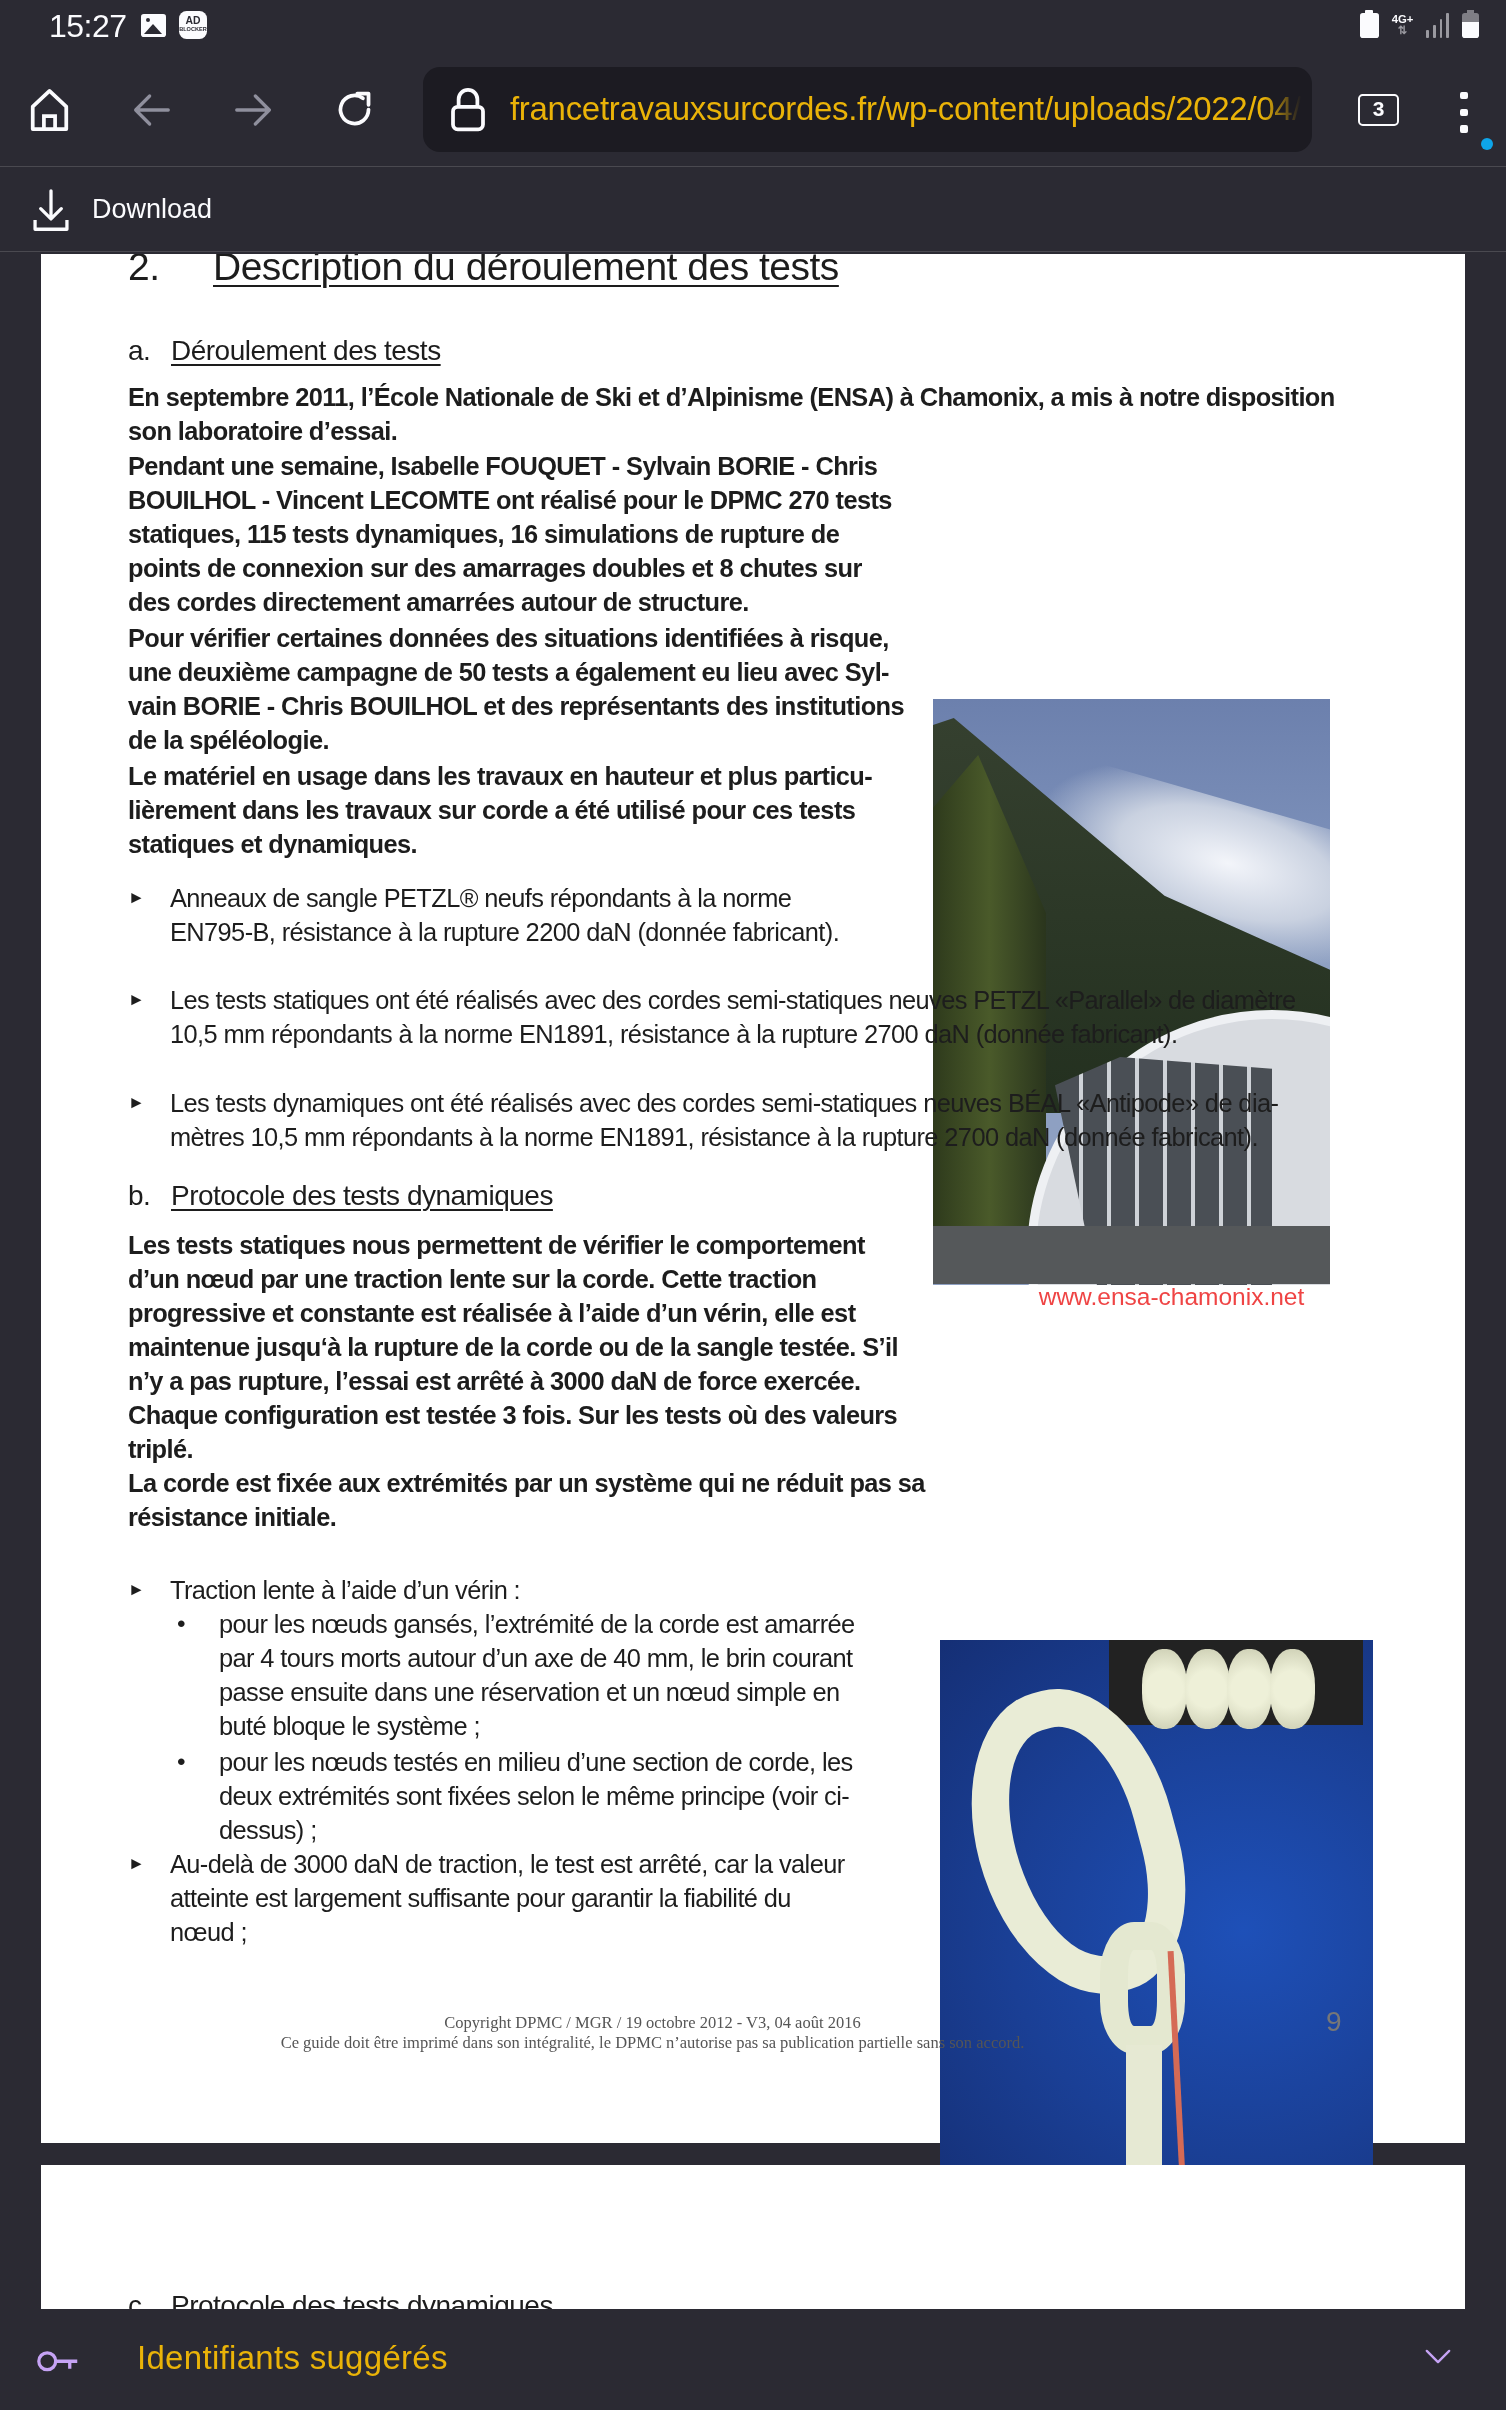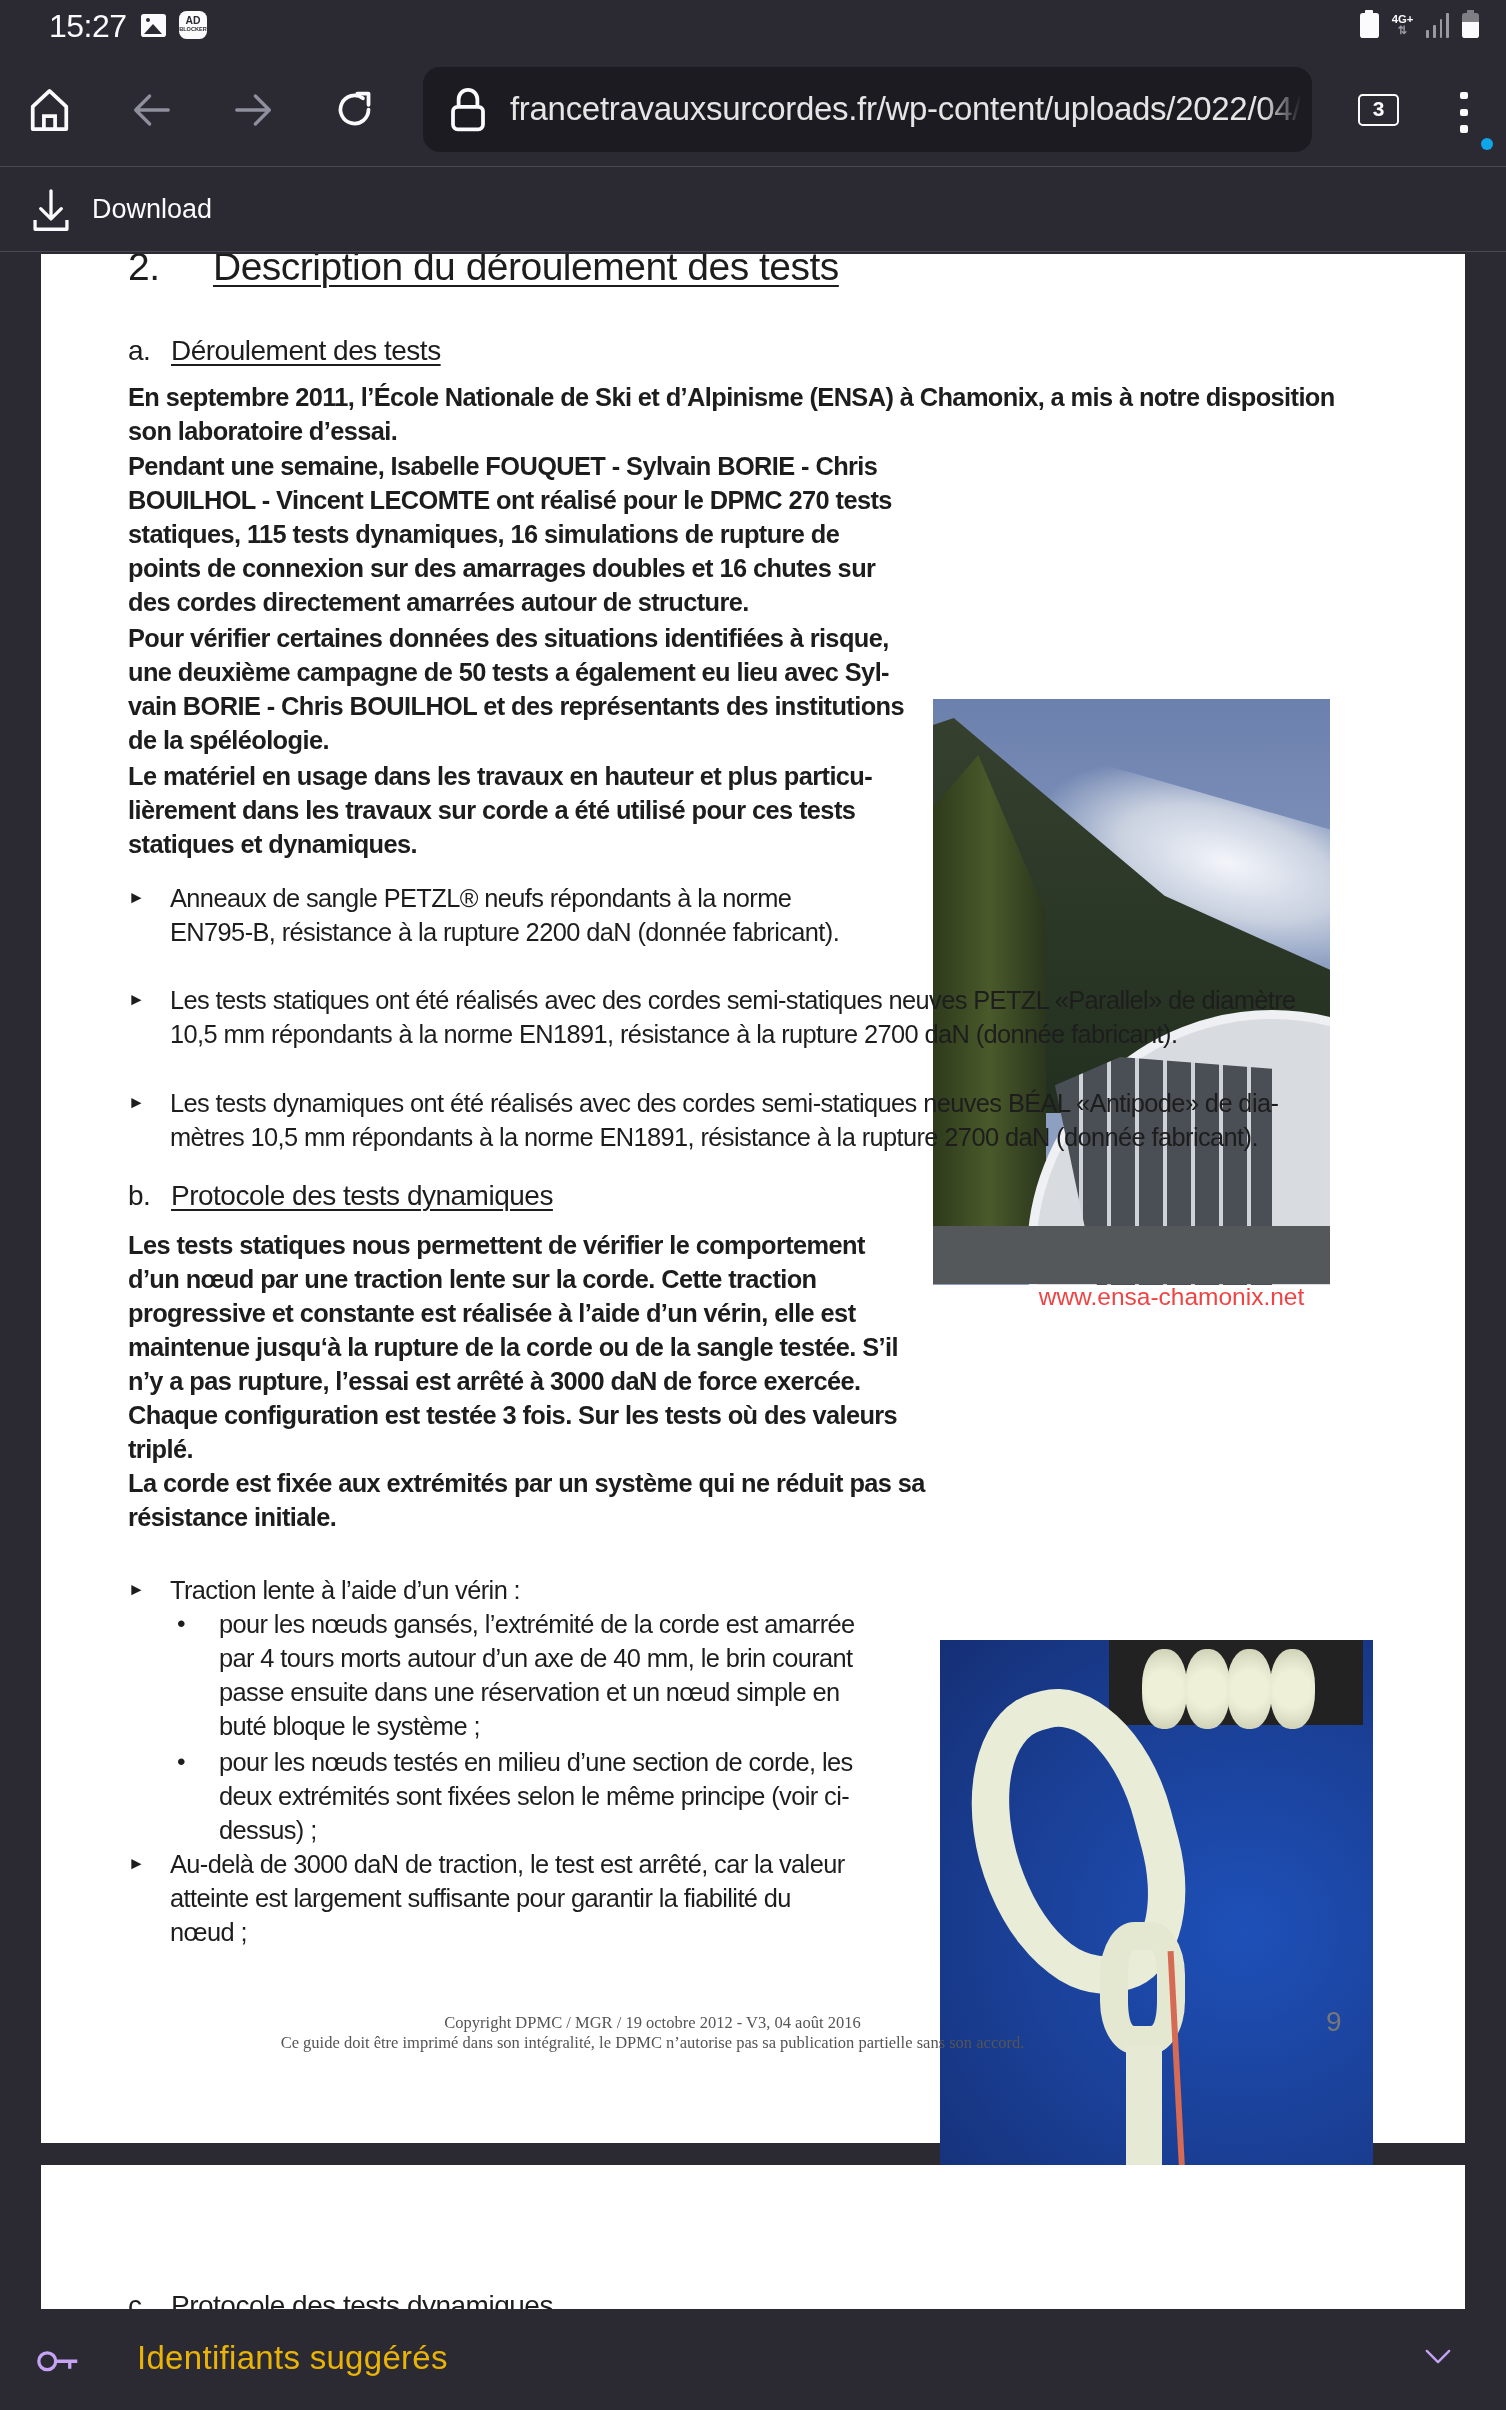--- a/index.html
+++ b/index.html
@@ -22,21 +22,21 @@
   .sb-signal { display: flex; align-items: flex-end; gap: 3.8px; height: 24.5px; }
   .sb-signal i { display: block; width: 2.8px; background: #9a99a0; border-radius: 0.9px; }
   .sb-battery { width: 17px; height: 25.4px; border-radius: 2.8px; background: linear-gradient(#7f7e85 0 35%, #fbfbfe 35%); position: relative; }
   .sb-battery::before { content: ""; position: absolute; left: 4.7px; top: -2.8px; width: 7.5px; height: 3.8px; background: #7f7e85; }
 
   
   .toolbar { position: absolute; left: 0; top: 56px; width: 1507px; height: 111px; background: #2b2a33; border-bottom: 1.9px solid #4a4950; }
   .tb-btn { position: absolute; top: 26px; width: 47px; height: 55px; display: flex; align-items: center; justify-content: center; }
   .urlbar { position: absolute; left: 423px; top: 11.3px; width: 889px; height: 85px; background: #1c1b22; border-radius: 17px; }
   .url-lock { position: absolute; left: 26px; top: 21px; }
-  .url-text { position: absolute; left: 87px; top: 22.6px; font-size: 33px; color: #e5e5e5; white-space: nowrap; overflow: hidden; width: 791px; letter-spacing: -0.3px; }
+  .url-text { position: absolute; left: 87px; top: 22.6px; font-size: 33px; color: #eab308; white-space: nowrap; overflow: hidden; width: 791px; letter-spacing: -0.3px; }
   .url-text::after { content: ""; position: absolute; right: 0; top: 0; width: 38px; height: 100%; background: linear-gradient(to right, rgba(28,27,34,0), #1c1b22); }
   .tabs-btn { position: absolute; left: 1358px; top: 38px; width: 41px; height: 32px; border: 2.8px solid #fbfbfe; border-radius: 4.7px; color: #fbfbfe; font-weight: bold; font-size: 21px; text-align: center; line-height: 26px; }
   .menu-btn { position: absolute; left: 1450px; top: 28px; width: 28px; height: 56px; }
   .menu-btn i { position: absolute; left: 10.4px; width: 7.5px; height: 7.5px; background: #fbfbfe; border-radius: 1.9px; }
   .menu-dot { position: absolute; left: 1481px; top: 82px; width: 12.2px; height: 12.2px; background: #0ea5e9; border-radius: 50%; }
 
   
   .dlbar { position: absolute; left: 0; top: 169px; width: 1507px; height: 83px; background: #2b2a33; border-bottom: 1.9px solid #4a4950; }
   .dl-icon { position: absolute; left: 32px; top: 19px; }
   .dl-label { position: absolute; left: 92px; top: 25.4px; font-size: 27px; color: #fbfbfe; }
@@ -160,21 +160,21 @@
 
     <div class="doc-text" style="left:87px; top:154px; width:1290px;">
       <div>En septembre 2011, l’École Nationale de Ski et d’Alpinisme (ENSA)  à Chamonix, a mis à notre disposition</div>
       <div>son laboratoire d’essai.</div>
     </div>
 
     <div class="doc-text" style="left:87px; top:223px; width:800px;">
       <div>Pendant une semaine, Isabelle FOUQUET - Sylvain BORIE - Chris</div>
       <div>BOUILHOL - Vincent LECOMTE ont réalisé pour le DPMC 270 tests</div>
       <div>statiques, 115 tests dynamiques, 16 simulations de rupture de</div>
-      <div>points de connexion sur des amarrages doubles et 16 chutes sur</div>
+      <div>points de connexion sur des amarrages doubles et 8 chutes sur</div>
       <div>des cordes directement amarrées autour de structure.</div>
     </div>
 
     <div class="doc-text" style="left:87px; top:395px; width:800px;">
       <div>Pour vérifier certaines données des situations identifiées à risque,</div>
       <div>une deuxième campagne de 50 tests a également eu lieu avec Syl-</div>
       <div>vain BORIE - Chris BOUILHOL et des représentants des institutions</div>
       <div>de la spéléologie.</div>
     </div>
 

